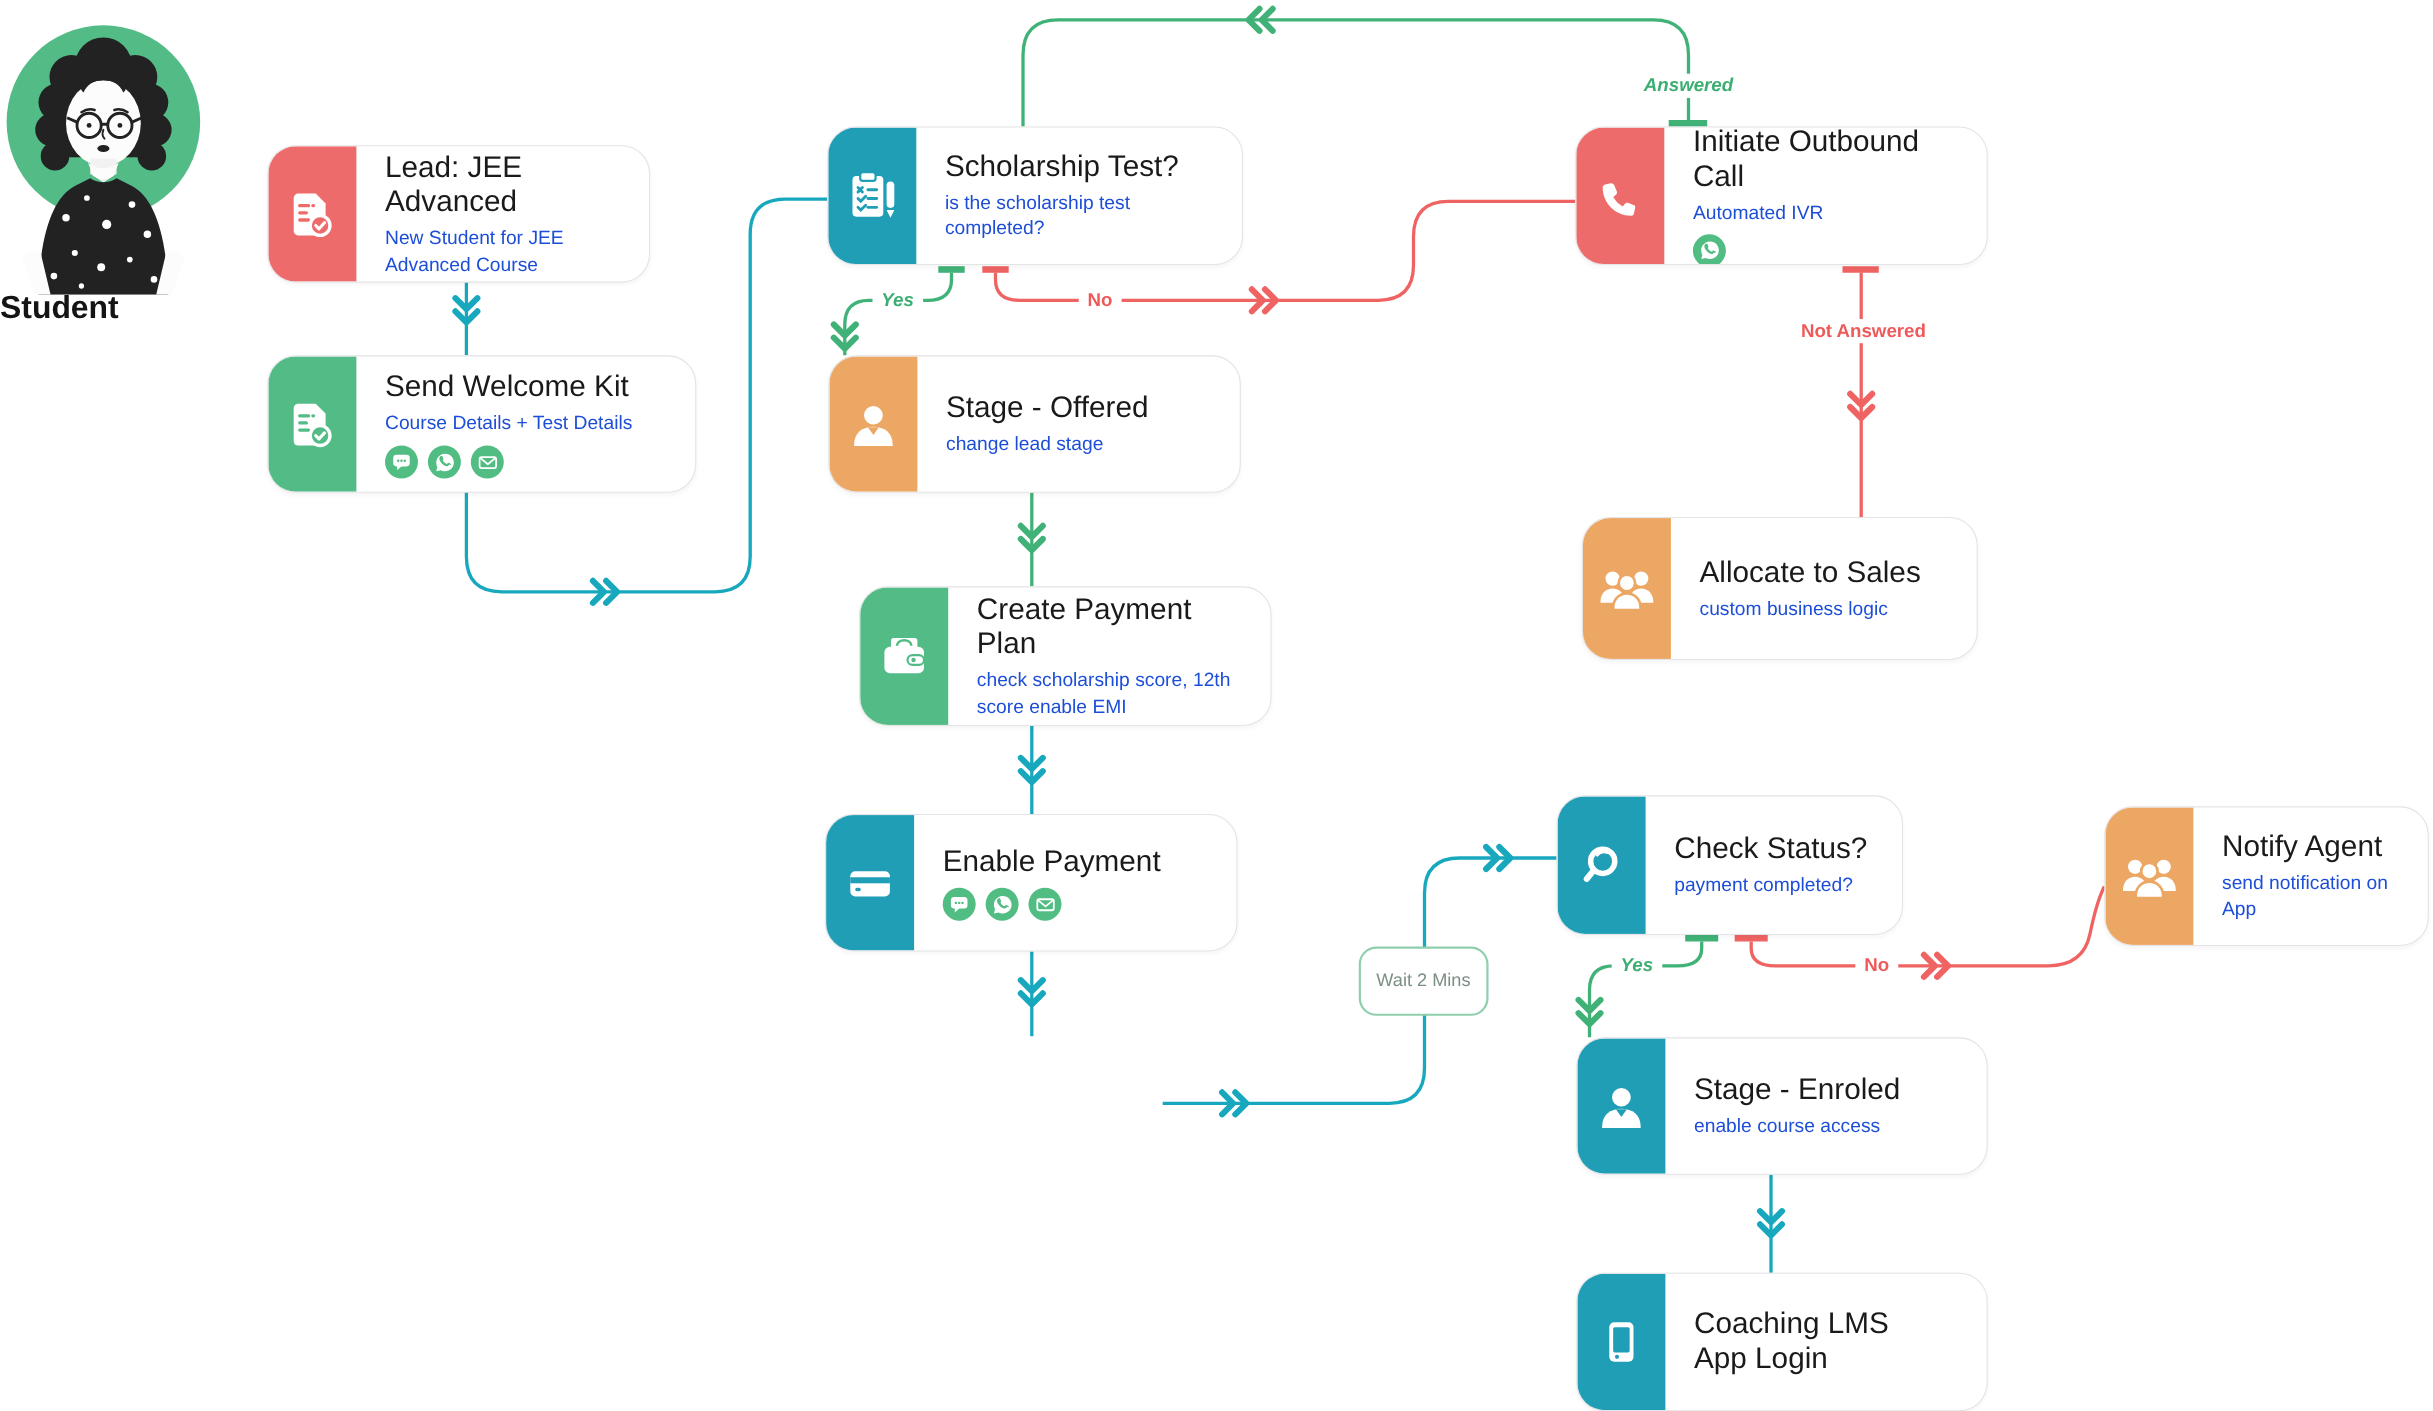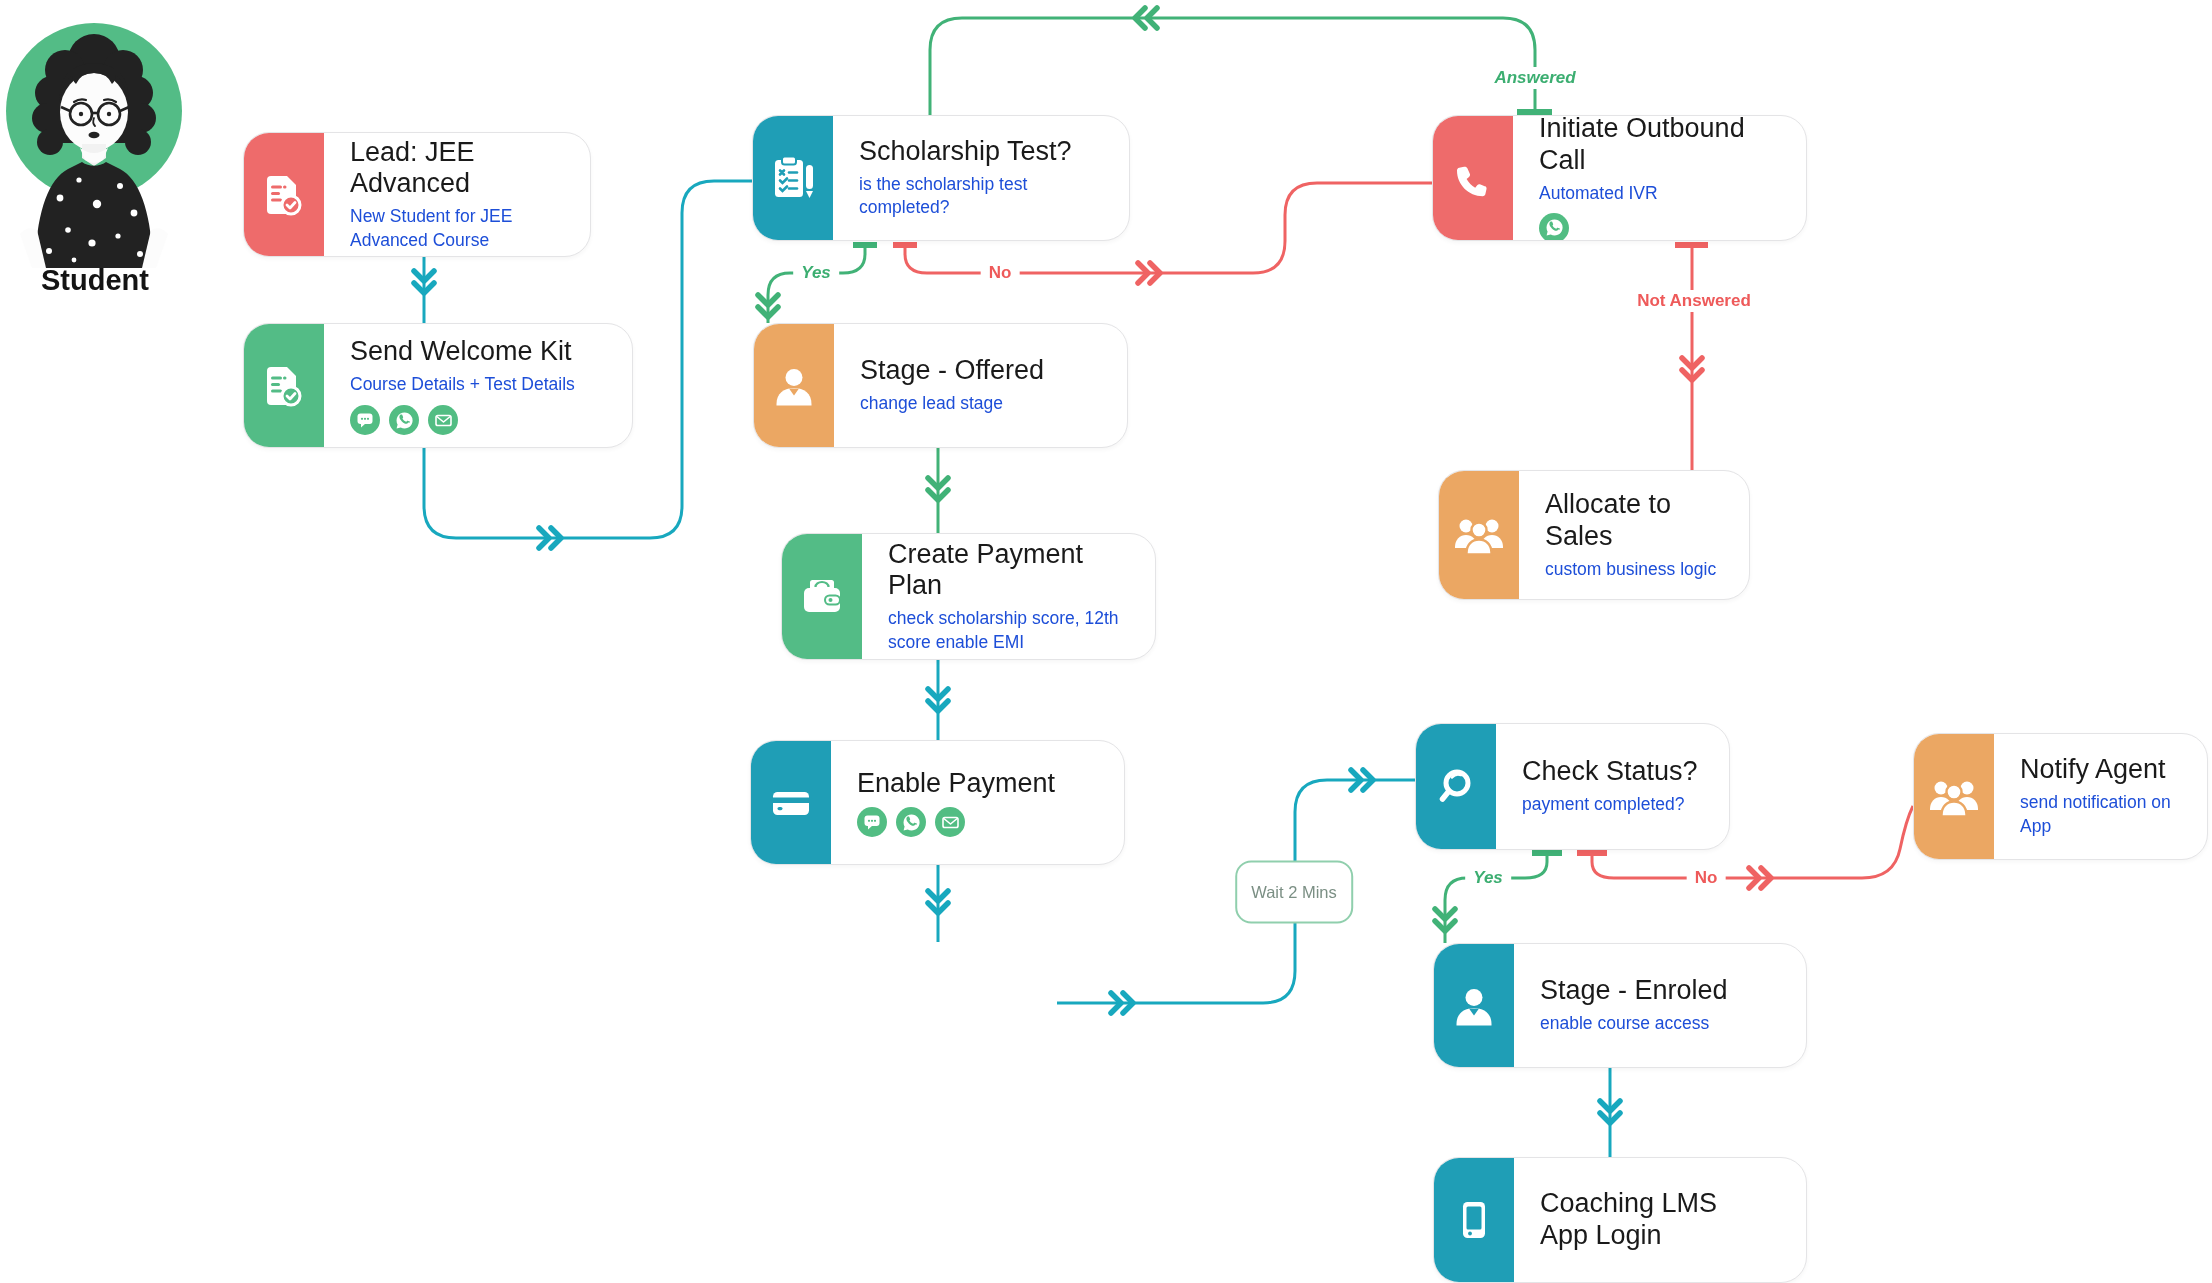--- a/index.html
+++ b/index.html
@@ -22,21 +22,21 @@
   .channels{display:flex;gap:9px;margin-top:9px;}
   .chan{width:30px;height:30px;border-radius:50%;background:#52bd83;display:flex;
         align-items:center;justify-content:center;}
 
   .lbl{position:absolute;z-index:3;background:#ffffff;padding:1px 8px;font-weight:bold;
        font-size:17px;transform:translate(-50%,-50%);white-space:nowrap;}
   .lbl-green{color:#3cae71;font-style:italic;} .lbl-red{color:#ee5a5a;}
   .pill{position:absolute;z-index:3;background:#ffffff;border:2px solid #90cfad;border-radius:16px;
         color:#7b8f84;font-size:16.5px;padding:20px 14px;transform:translate(-50%,-50%);white-space:nowrap;}
 
-  .actor-label{position:absolute;left:0;top:264px;width:190px;text-align:center;z-index:2;
+  .actor-label{position:absolute;left:0;top:264px;width:190px;z-index:2;
         font-size:29px;font-weight:bold;color:#141414;}
   .avatar{position:absolute;left:2px;top:8px;z-index:2;}
 </style>
 </head>
 <body>
 
 <div id="canvas">
 
   <svg class="wires" width="2212" height="1283">
 
@@ -301,21 +301,21 @@
         <span class="chan">
           <svg width="19" height="19" viewBox="0 0 19 19">
               <path d="M9.5 1.5a8 8 0 0 0-6.9 12l-1 4 4.1-1a8 8 0 1 0 3.8-15z" fill="#fff"></path>
               <path d="M13.3 11.6c-.2.6-1 1.1-1.6 1.2-.4.1-1 .1-1.6-.1-2.7-.9-4.4-3.6-4.6-3.9-.1-.2-1.1-1.5-1.1-2.8 0-1.3.7-1.9 1-2.2.2-.2.5-.3.8-.3h.5c.2 0 .4 0 .6.5l.8 2c.1.2.1.4 0 .6l-.4.6c-.1.2-.2.3-.1.5.1.2.7 1.1 1.4 1.8.9.8 1.7 1.1 2 1.2.2.1.4.1.5-.1l.7-.8c.2-.2.4-.2.6-.1l1.9.9c.2.1.4.2.4.4 0 .1 0 .4-.2.6z" fill="#52bd83"></path>
             </svg>
         </span>
       </div>
     </div>
   </div>
 
-  <div class="node" style="left:1438px;top:470px;width:312px;height:130px">
+  <div class="node" style="left:1438px;top:470px;width:360px;height:130px">
     <div class="panel p-orange">
       <svg width="52" height="44" viewBox="0 0 52 44">
         <g fill="#fff">
           <circle cx="13" cy="13" r="6.5"></circle>
           <path d="M2 34c0-7.5 5-12 11-12s11 4.5 11 12v1H2z"></path>
           <circle cx="39" cy="13" r="6.5"></circle>
           <path d="M28 34c0-7.5 5-12 11-12s11 4.5 11 12v1H28z"></path>
         </g>
         <circle cx="26" cy="17" r="7.5" fill="#fff" stroke="#eba763" stroke-width="2.4"></circle>
         <path d="M13.5 40c0-8.5 5.5-13.5 12.5-13.5S38.5 31.5 38.5 40v1.5h-25z" fill="#fff" stroke="#eba763" stroke-width="2.4"></path>

